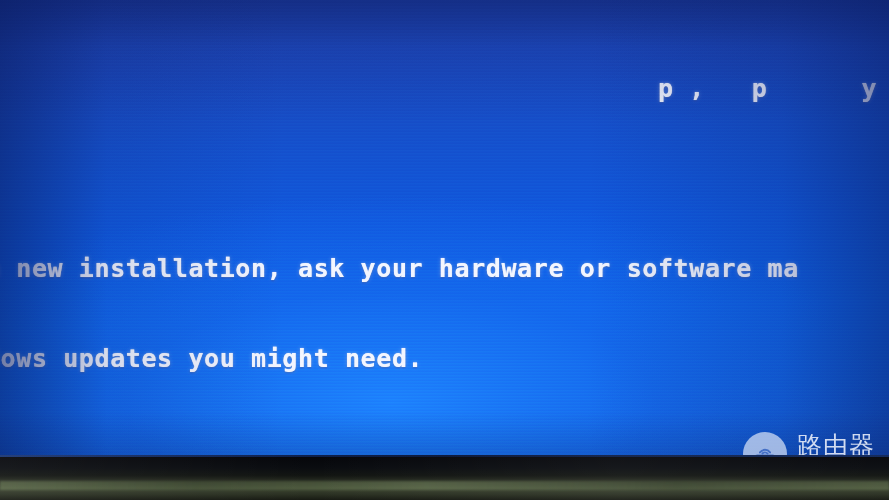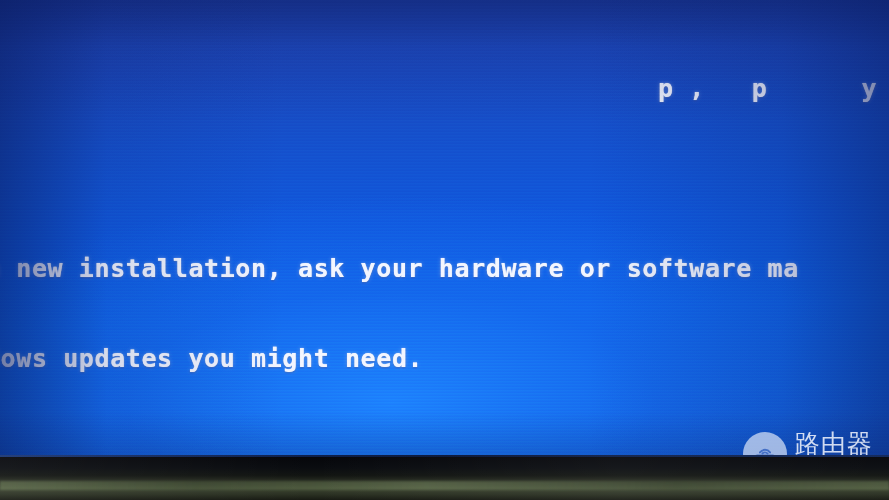--- a/index.html
+++ b/index.html
@@ -136,25 +136,26 @@
     flex: 0 0 auto;
   }
   .wm-badge svg { display: block; }
   .wm-text {
     display: flex;
     flex-direction: column;
     justify-content: center;
     line-height: 1;
   }
   .wm-cn {
-    font-family: Liberation Mono, monospace;
+    font-family: Liberation Sans, sans-serif;
     font-size: 25px;
     color: #e6ecf9;
     letter-spacing: 1px;
     font-weight: 400;
+    text-align: center;
   }
   .wm-url {
     font-family: "Liberation Sans", sans-serif;
     font-size: 15px;
     color: #e3eaf8;
     letter-spacing: 0.2px;
     margin-top: 3px;
   }
 </style>
 </head>

